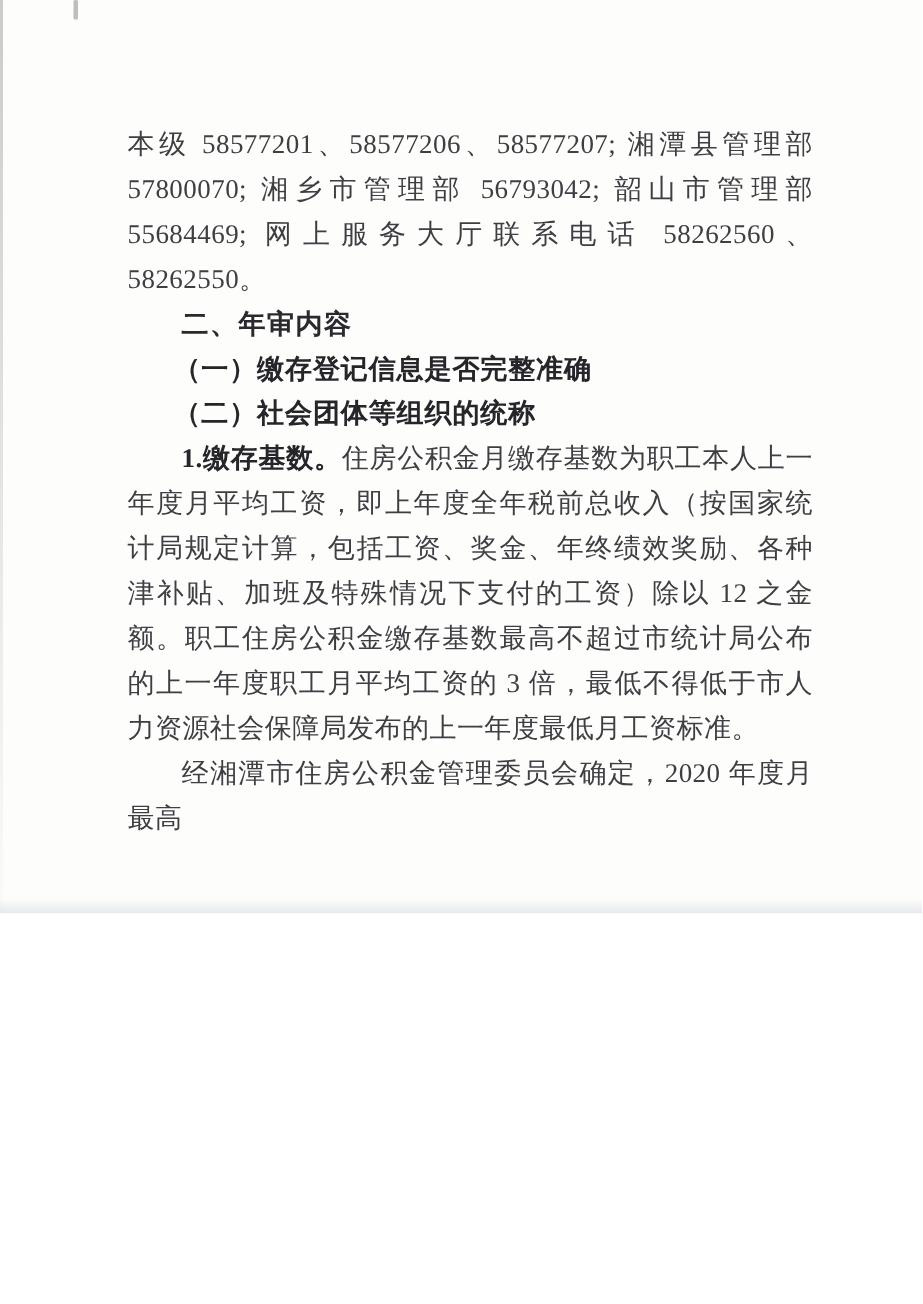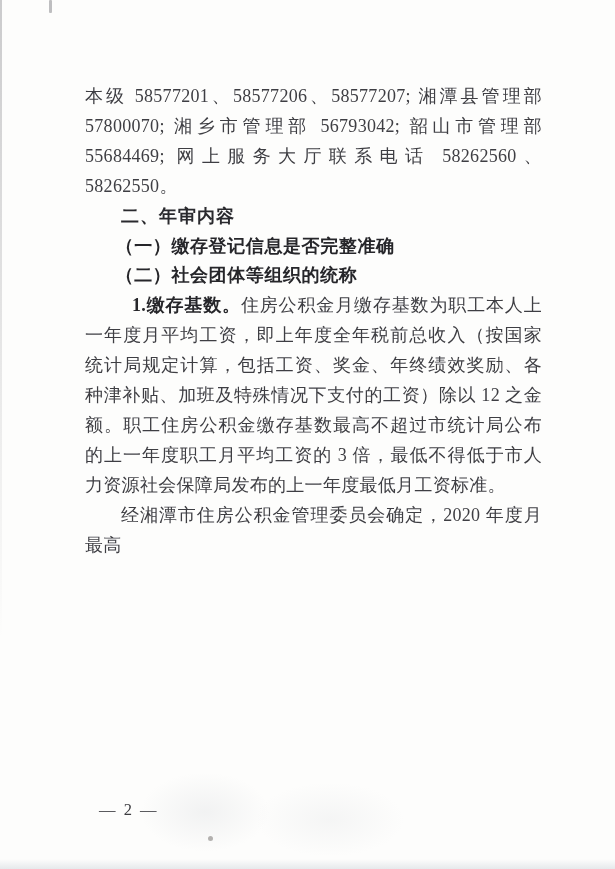--- a/index.html
+++ b/index.html
@@ -3,21 +3,21 @@
 <meta charset="utf-8">
 <style>
   html, body {
     margin: 0;
     padding: 0;
     background: #ffffff;
   }
   .paper {
     position: relative;
     width: 615px;
-    height: 869px;
+    height: 609px;
     background: #fdfdfc;
     overflow: hidden;
     font-family: "Liberation Serif", "DejaVu Serif", serif;
     text-decoration: underline;
   }
   
   .edge-shadow {
     position: absolute;
     left: 0; top: 0;
     width: 2px; height: 640px;
@@ -89,21 +89,20 @@
   }
   .h-sub {
     font-weight: 700;
     color: #26262a;
     text-indent: 1.7em;
     letter-spacing: 0.6px;
   }
   .lead {
     font-weight: 700;
     color: #26262a;
-    margin-left: 11px;
   }
   .page-number {
     position: absolute;
     left: 99px;
     top: 800px;
     font-size: 16.5px;
     color: #3c3c40;
     letter-spacing: 2px;
     font-family: "Liberation Serif", "DejaVu Serif", serif;
   }

